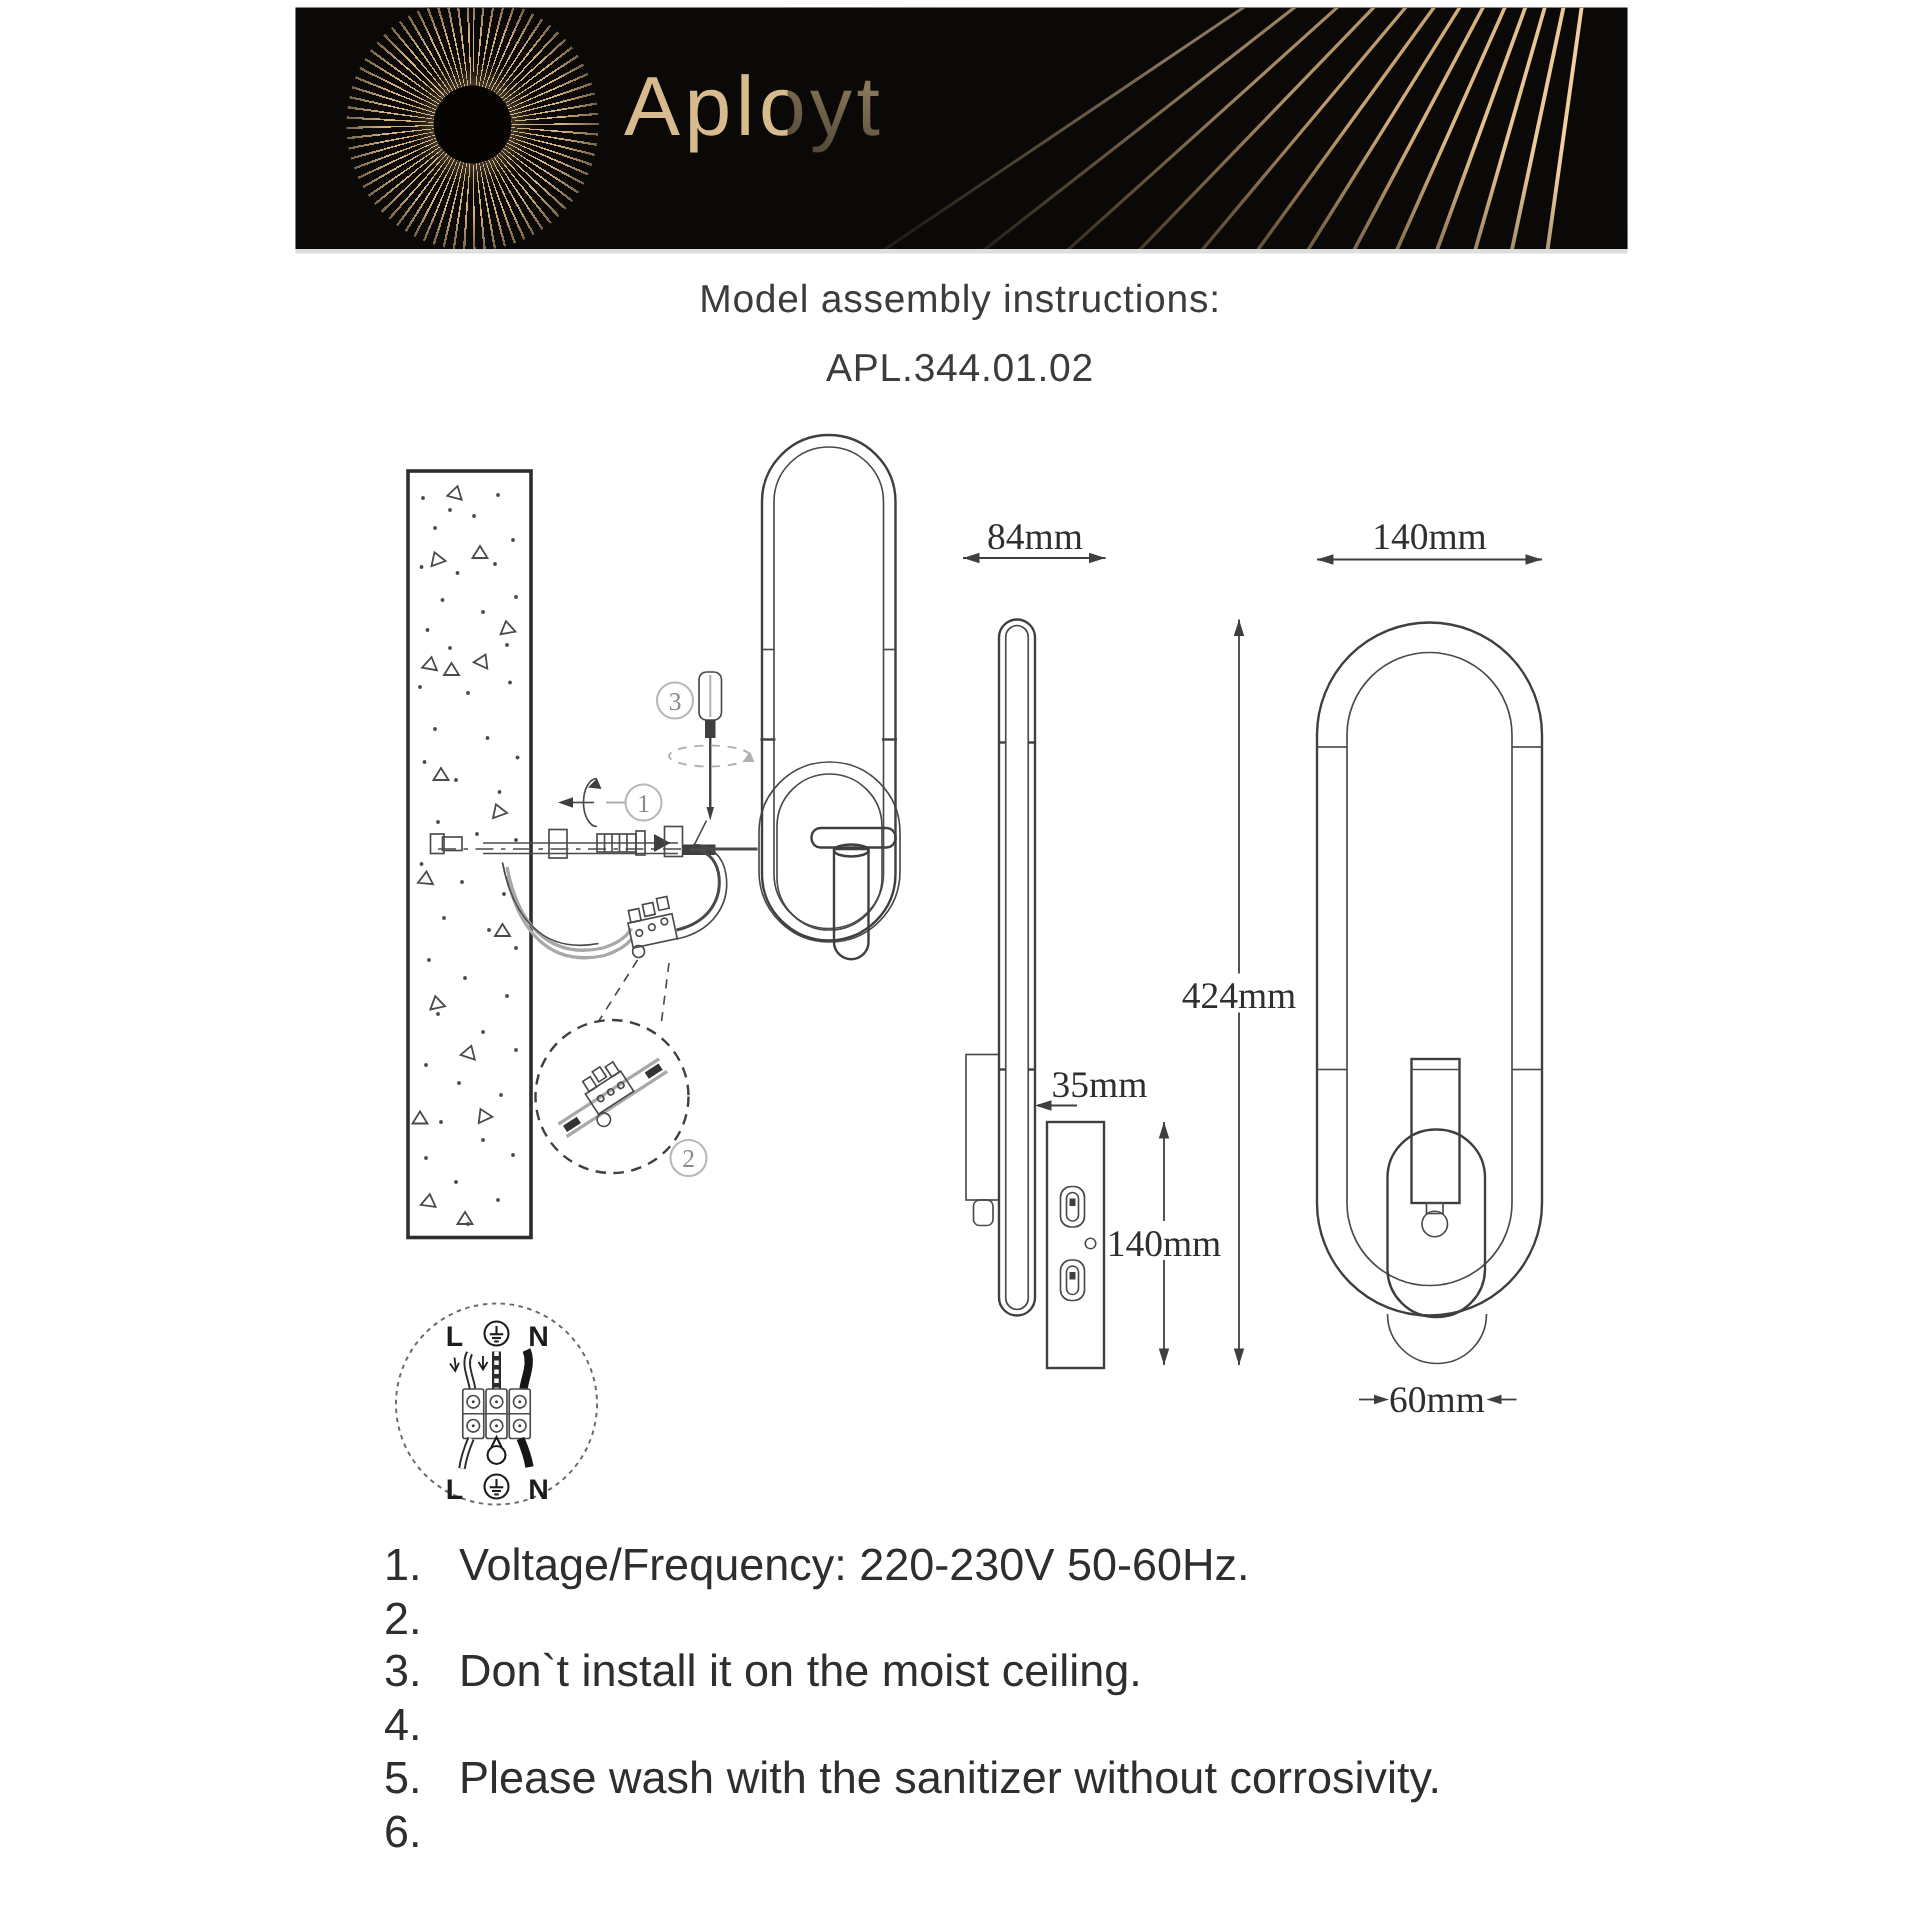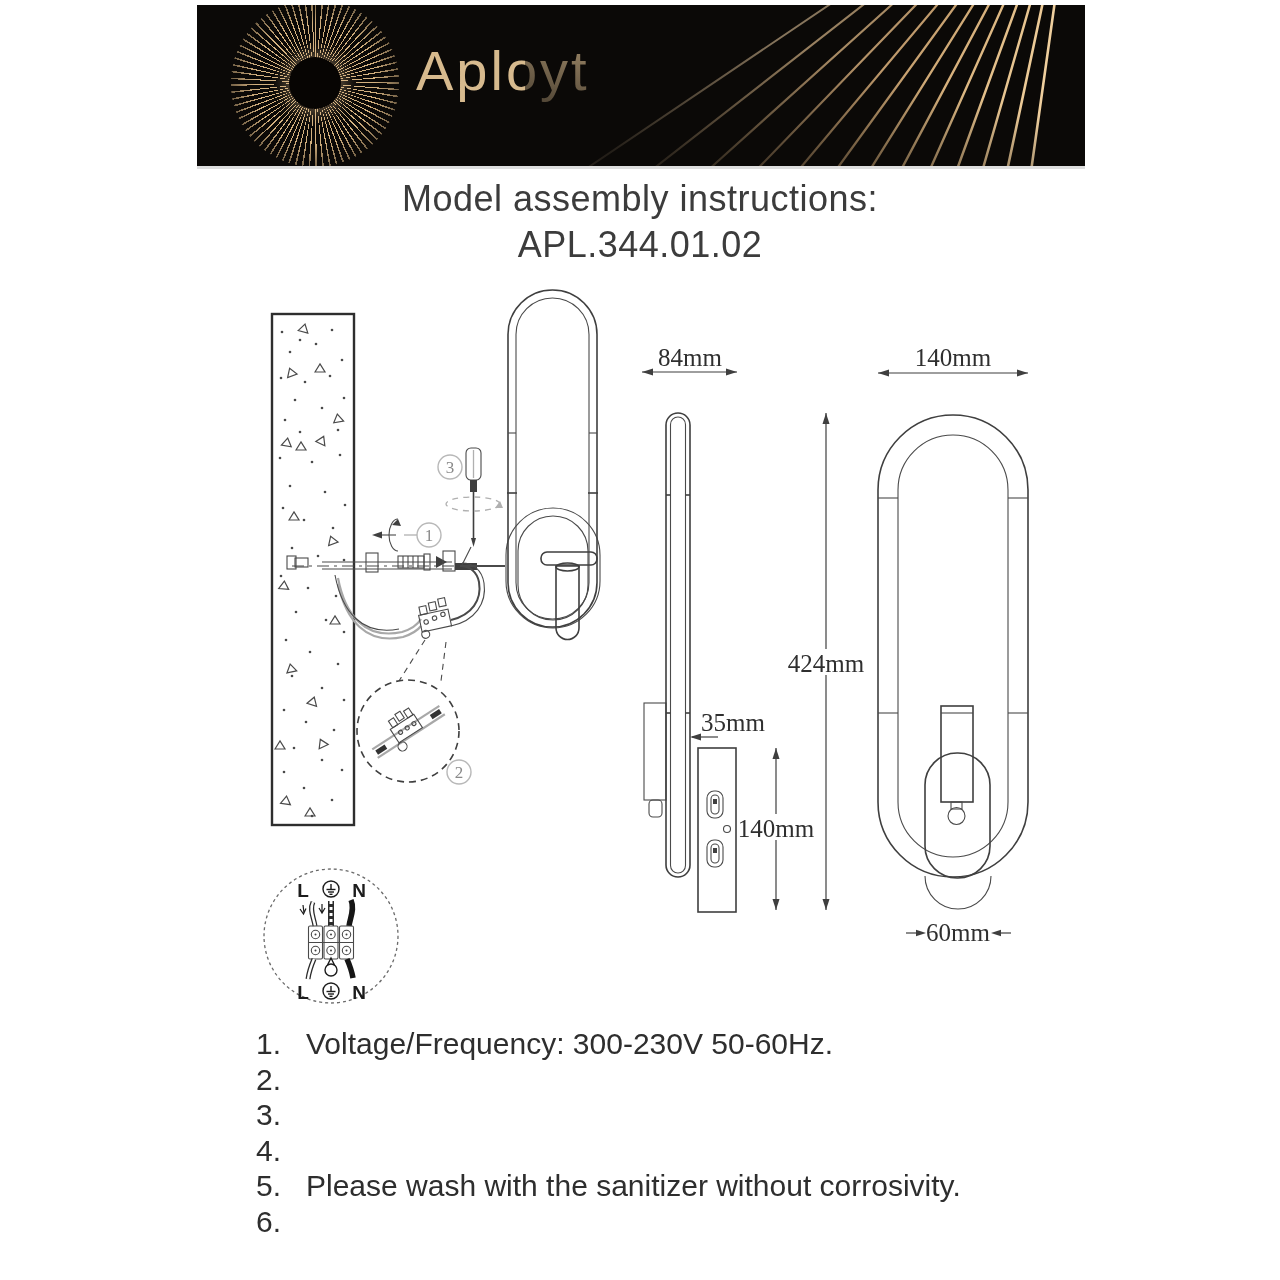--- a/index.html
+++ b/index.html
@@ -16,21 +16,21 @@
   .burst-core{position:absolute;left:92px;top:52px;width:52px;height:52px;border-radius:50%;
          background:#070503;box-shadow:0 0 16px 5px rgba(236,203,152,.38);}
   .brand{position:absolute;left:219px;top:33px;font-size:56px;font-weight:300;letter-spacing:3px;
          color:#d7ba8e;}
   .rays{position:absolute;right:0;top:0;}
   .rays-fade{position:absolute;right:0;top:0;width:560px;height:161px;
          background:linear-gradient(to left bottom, rgba(11,9,7,0) 38%, rgba(11,9,7,.8) 88%);}
 
   
   .title{position:absolute;left:0;top:176px;width:1280px;text-align:center;
-         font-size:36px;line-height:46px;color:#3c3c3c;letter-spacing:.5px;}
+         font-size:26px;line-height:46px;color:#3c3c3c;letter-spacing:.5px;}
 
   
   .drawing{position:absolute;left:0;top:0;}
   .ln{fill:none;stroke:#3f3f3f;stroke-width:1.6;}
   .ln2{fill:#ffffff;stroke:#2e2e2e;stroke-width:2.4;}
   .thin{fill:none;stroke:#4a4a4a;stroke-width:1.1;}
   .lt{fill:none;stroke:#b0b0b0;stroke-width:1.3;}
   .wire{fill:none;stroke:#a8a8a8;stroke-width:2.2;}
   .wired{fill:none;stroke:#4a4a4a;stroke-width:2;}
   .dash{stroke-dasharray:12 5 3 5;}
@@ -402,27 +402,28 @@
       <path d="M926 933 L916 929.8 L916 936.2 Z" class="ah"></path>
       <path d="M991 933 L1001 929.8 L1001 936.2 Z" class="ah"></path>
       <line x1="999" y1="933" x2="1011" y2="933" class="dimln"></line>
       <text x="958" y="941" class="dimtxt">60mm</text>
     </g>
   </svg>
 
   <div class="inst">
     <div class="inst-row">
       <span class="inst-num">1.</span>
-      <span class="inst-text">Voltage/Frequency: 300-230V 50-60Hz.</span>
+      <span class="inst-text">Voltage/Frequency: 220-230V 50-60Hz.</span>
     </div>
     <div class="inst-row">
       <span class="inst-num">2.</span>
     </div>
     <div class="inst-row">
       <span class="inst-num">3.</span>
+      <span class="inst-text">Don`t install it on the moist ceiling.</span>
     </div>
     <div class="inst-row">
       <span class="inst-num">4.</span>
     </div>
     <div class="inst-row">
       <span class="inst-num">5.</span>
       <span class="inst-text">Please wash with the sanitizer without corrosivity.</span>
     </div>
     <div class="inst-row">
       <span class="inst-num">6.</span>

